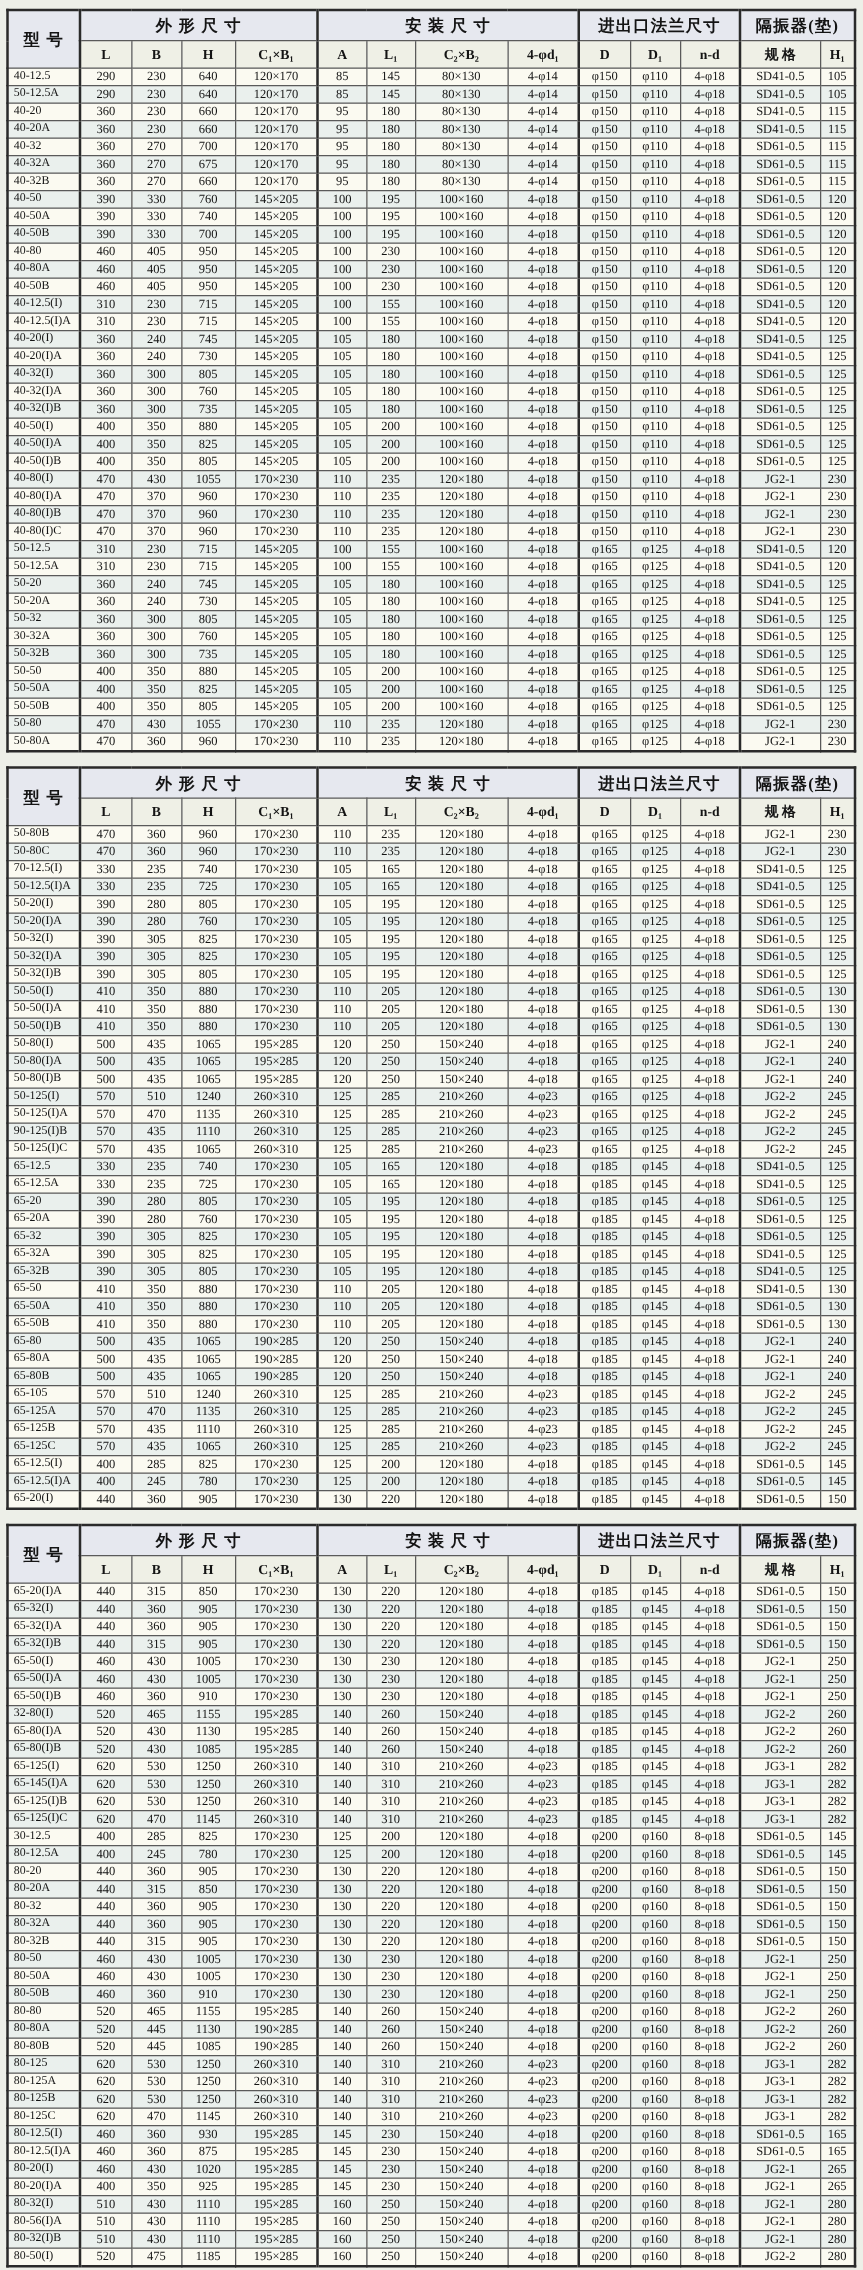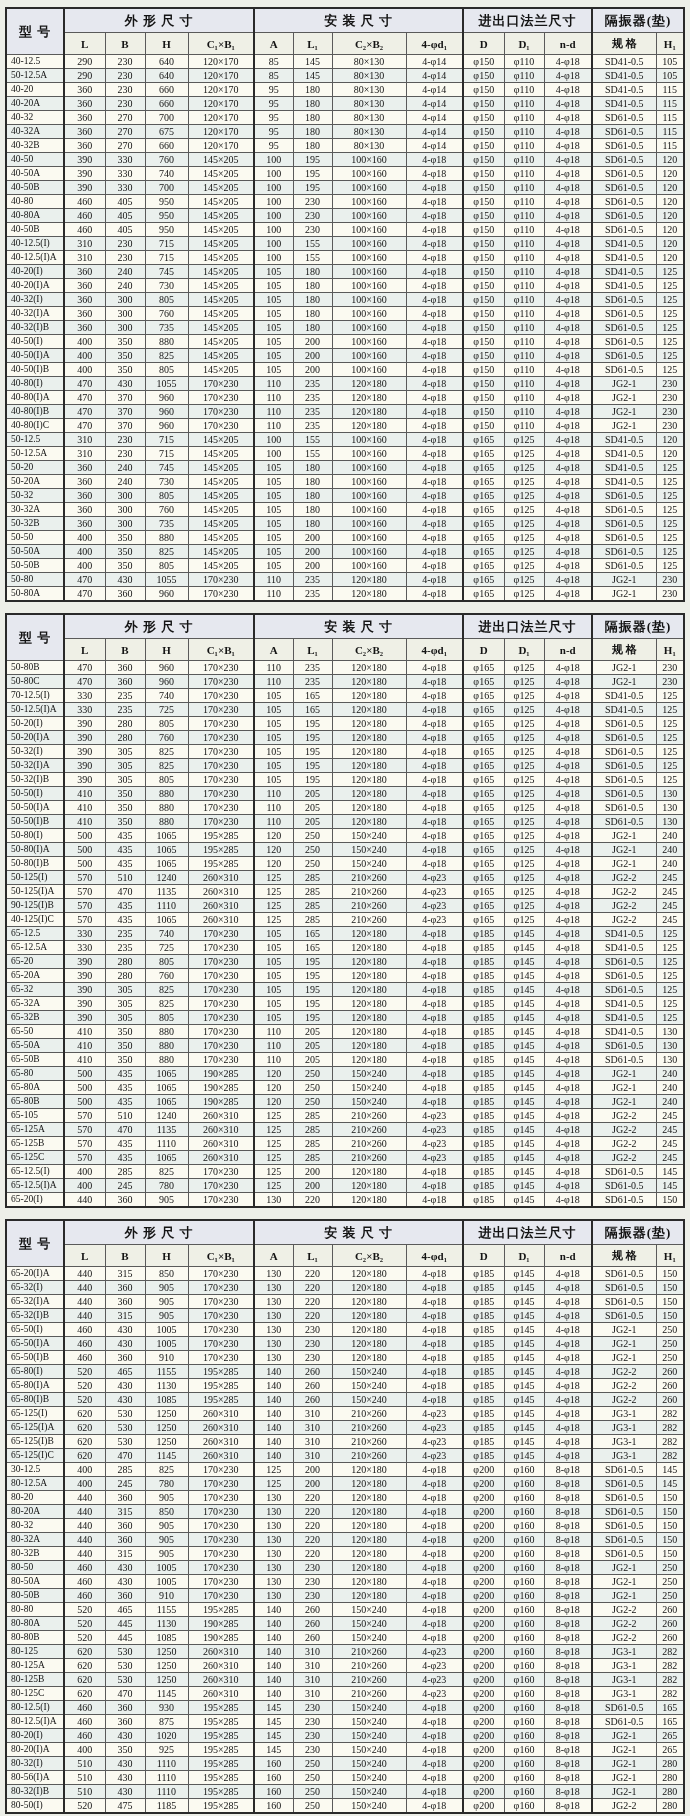--- a/index.html
+++ b/index.html
@@ -1022,21 +1022,21 @@
           <td>285</td>
           <td>210×260</td>
           <td class="sep">4-φ23</td>
           <td>φ165</td>
           <td>φ125</td>
           <td class="sep">4-φ18</td>
           <td>JG2-2</td>
           <td>245</td>
         </tr>
         <tr>
-          <td class="model sep">40-125(I)C</td>
+          <td class="model sep">50-125(I)C</td>
           <td>570</td>
           <td>435</td>
           <td>1065</td>
           <td class="sep">260×310</td>
           <td>125</td>
           <td>285</td>
           <td>210×260</td>
           <td class="sep">4-φ23</td>
           <td>φ165</td>
           <td>φ125</td>
@@ -1515,21 +1515,21 @@
           <td>230</td>
           <td>120×180</td>
           <td class="sep">4-φ18</td>
           <td>φ185</td>
           <td>φ145</td>
           <td class="sep">4-φ18</td>
           <td>JG2-1</td>
           <td>250</td>
         </tr>
         <tr>
-          <td class="model sep">65-80(I)</td>
+          <td class="model sep">32-80(I)</td>
           <td>520</td>
           <td>465</td>
           <td>1155</td>
           <td class="sep">195×285</td>
           <td>140</td>
           <td>260</td>
           <td>150×240</td>
           <td class="sep">4-φ18</td>
           <td>φ185</td>
           <td>φ145</td>
@@ -1579,21 +1579,21 @@
           <td>310</td>
           <td>210×260</td>
           <td class="sep">4-φ23</td>
           <td>φ185</td>
           <td>φ145</td>
           <td class="sep">4-φ18</td>
           <td>JG3-1</td>
           <td>282</td>
         </tr>
         <tr>
-          <td class="model sep">65-125(I)A</td>
+          <td class="model sep">65-145(I)A</td>
           <td>620</td>
           <td>530</td>
           <td>1250</td>
           <td class="sep">260×310</td>
           <td>140</td>
           <td>310</td>
           <td>210×260</td>
           <td class="sep">4-φ23</td>
           <td>φ185</td>
           <td>φ145</td>

